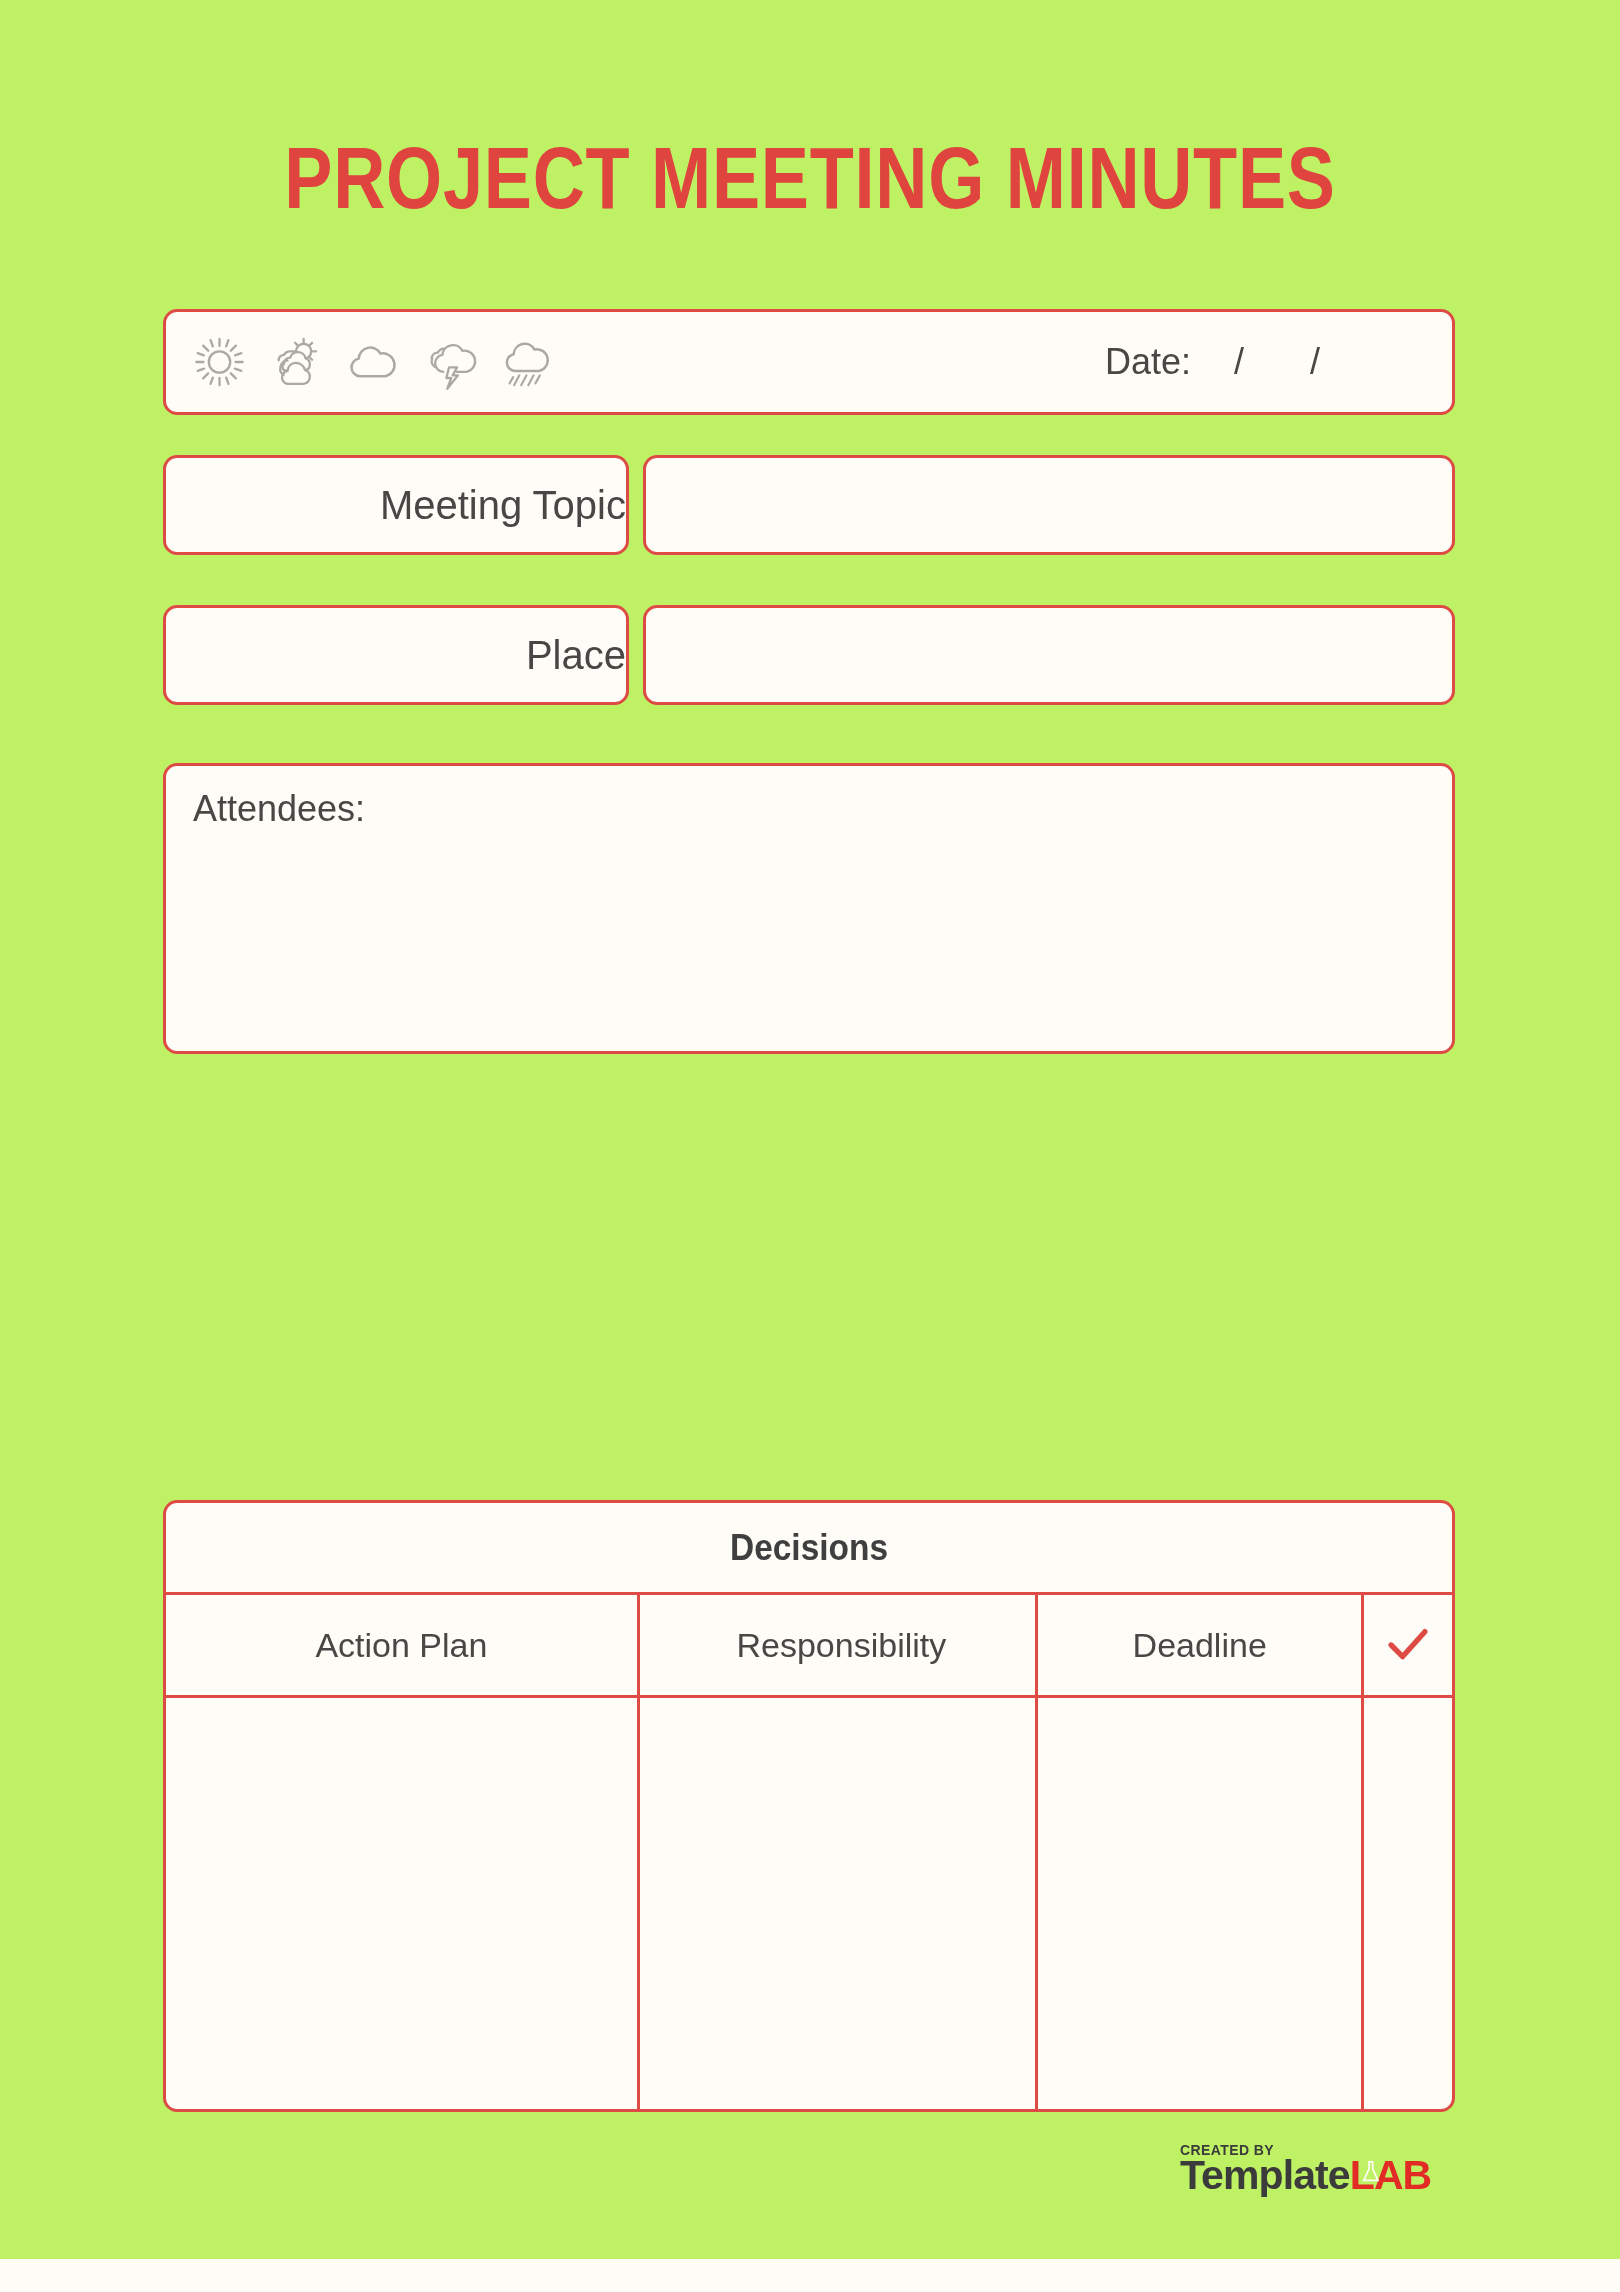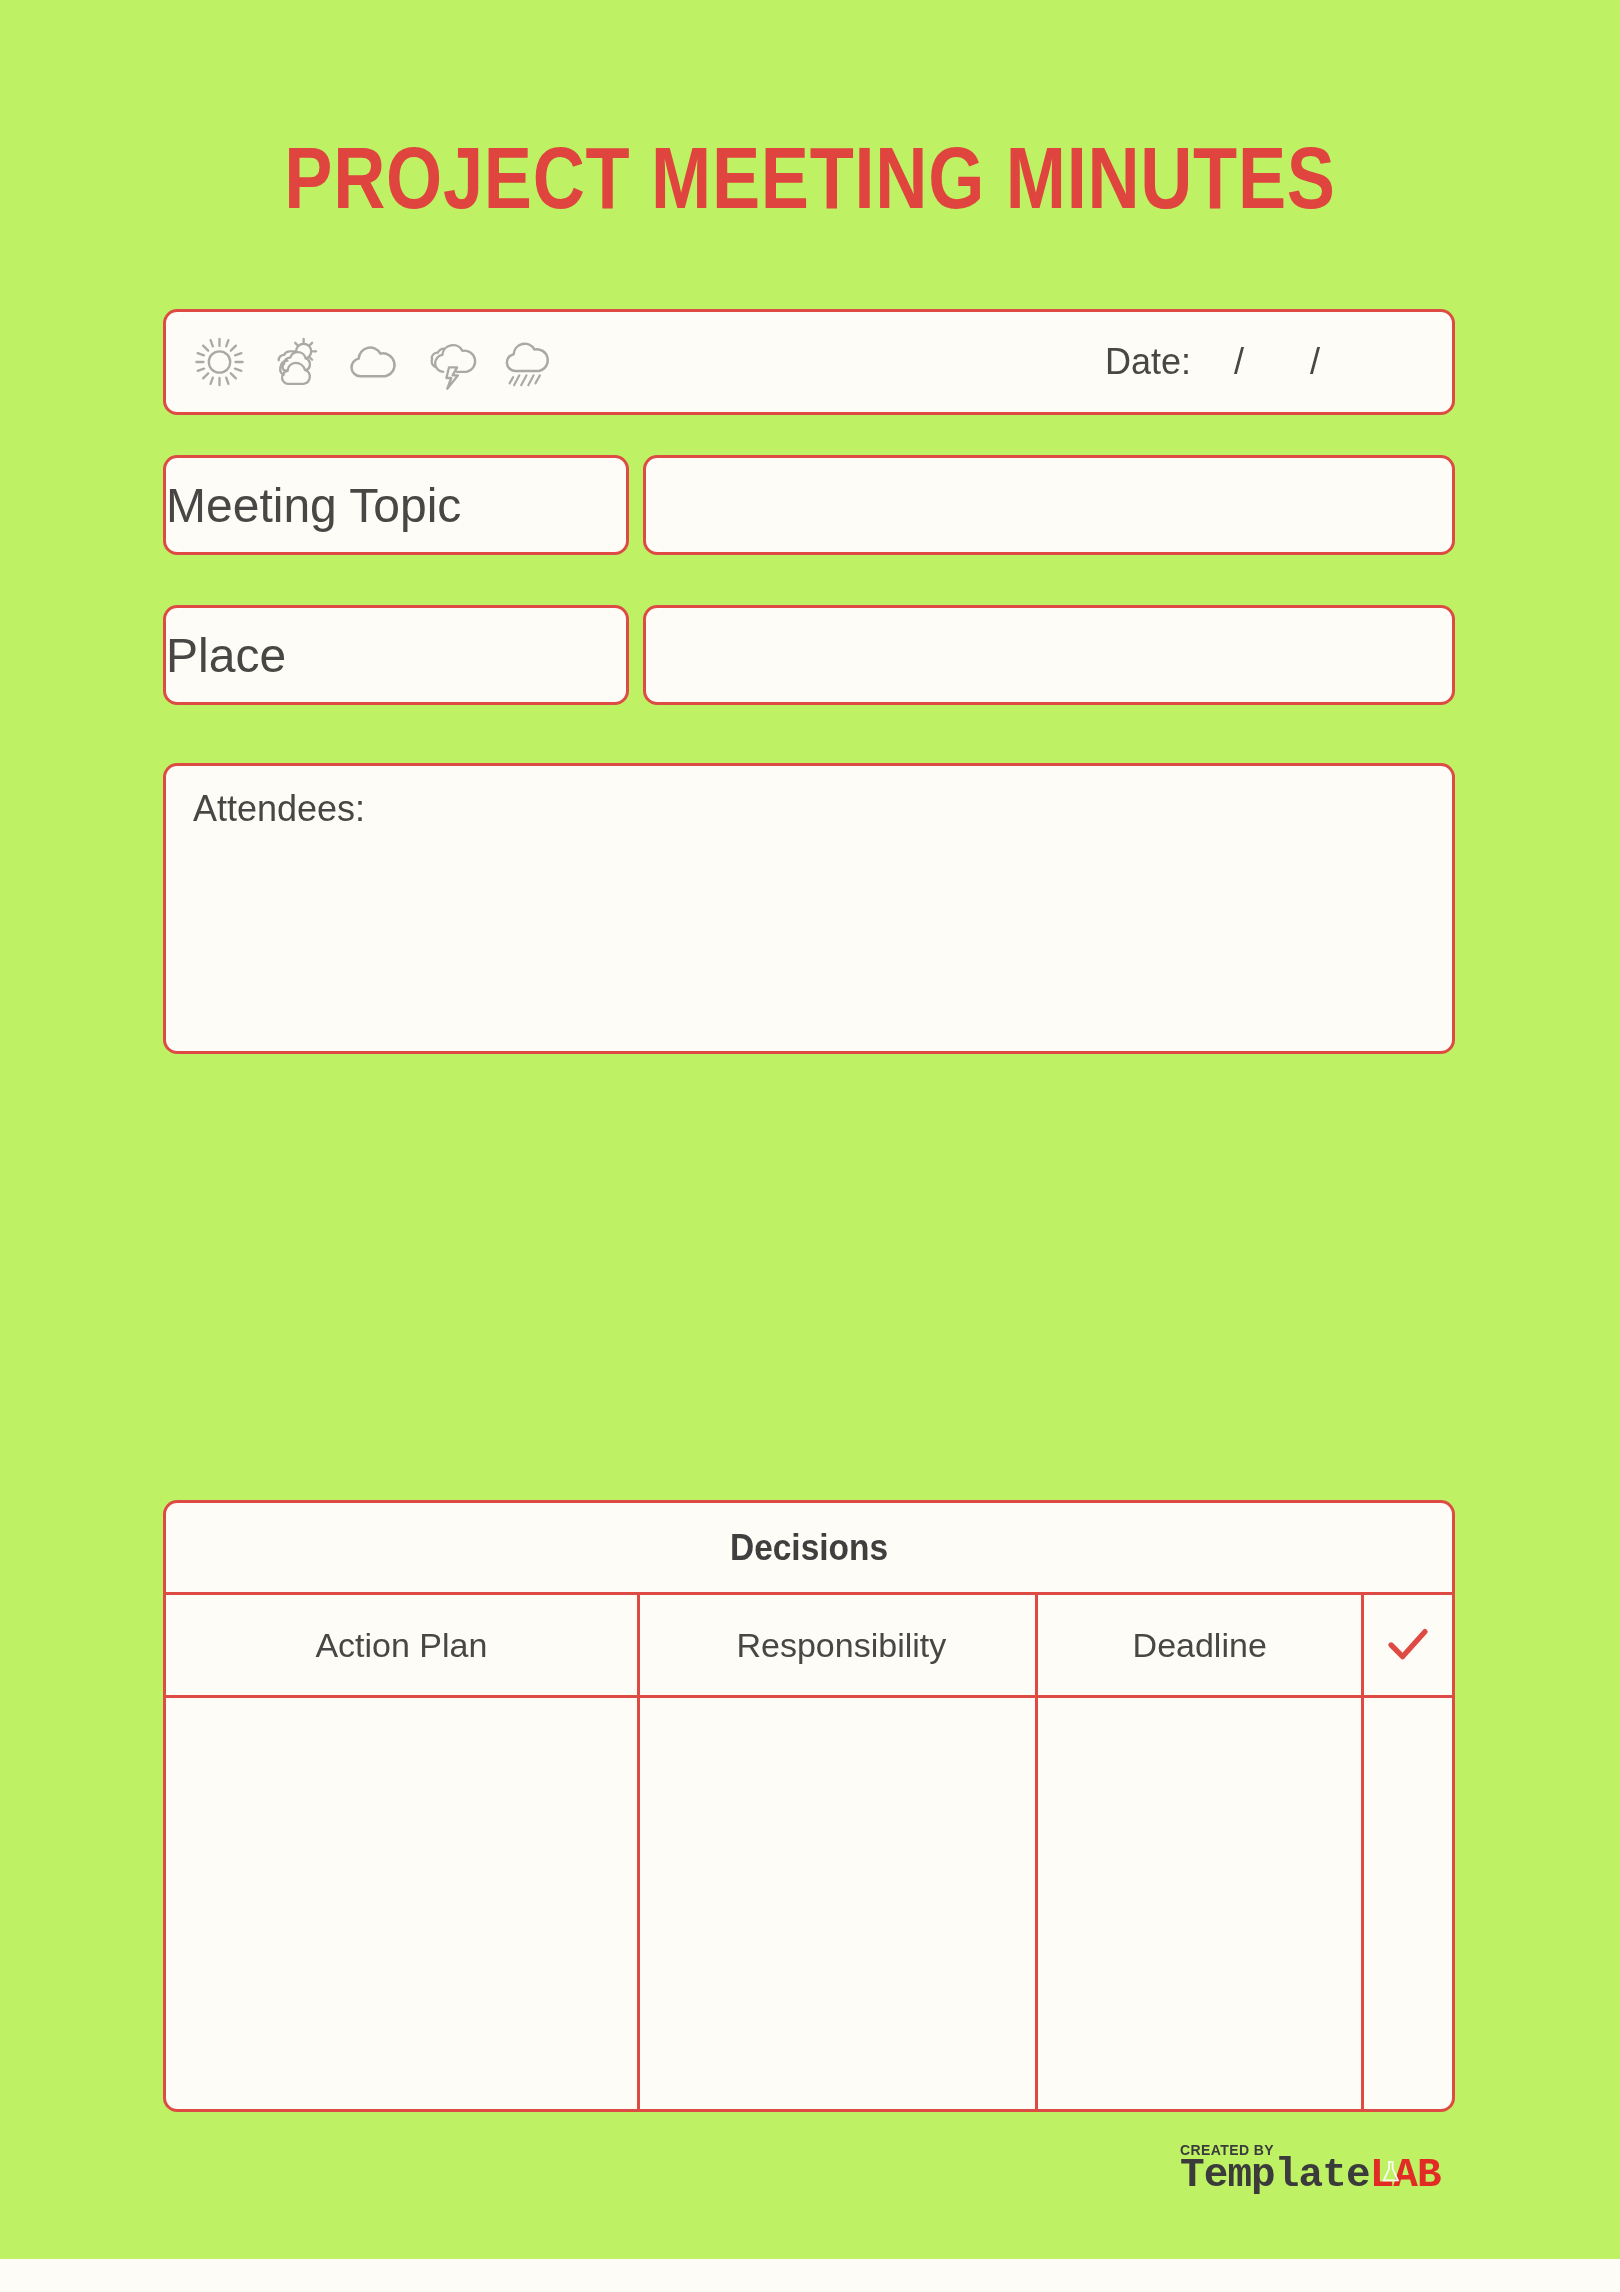--- a/index.html
+++ b/index.html
@@ -84,23 +84,23 @@
   }
   .date-label { margin-right: 43px; }
   .date-slash { font-size: 36px; color: #484745; }
   .date-gap-a { display:inline-block; width: 66px; }
   .date-gap-b { display:inline-block; width: 66px; }
 
   
   .label-box {
     display: flex;
     align-items: center;
-    justify-content: flex-start;
+    justify-content: flex-end;
     color: #484745;
-    font-size: 48px;
+    font-size: 40px;
     height: 100px;
   }
   #meeting-topic-label { left: 163px; top: 455px; width: 466px; }
   #meeting-topic-field { left: 643px; top: 455px; width: 812px; height: 100px; }
   #place-label         { left: 163px; top: 605px; width: 466px; }
   #place-field         { left: 643px; top: 605px; width: 812px; height: 100px; }
 
   
   #attendees-box {
     left: 163px;
@@ -205,21 +205,21 @@
     color: #3b3b3b;
     font-family: "Liberation Sans Narrow", "Liberation Sans", sans-serif;
     margin-bottom: -3.6px;
     display: block;
   }
   .logo-line {
     font-size: 41px;
     font-weight: bold;
     line-height: 1.05;
     white-space: nowrap;
-    font-family: Liberation Mono, monospace;
+    font-family: Liberation Sans, sans-serif;
     letter-spacing: -0.9px;
   }
   .logo-template { color: #3b3b3b; }
   .logo-lab { color: #e32b26; position: relative; }
   .flask-mark {
     position: absolute;
     left: 11.6px;
     top: 8px;
     width: 19.7px;
     height: 23px;

